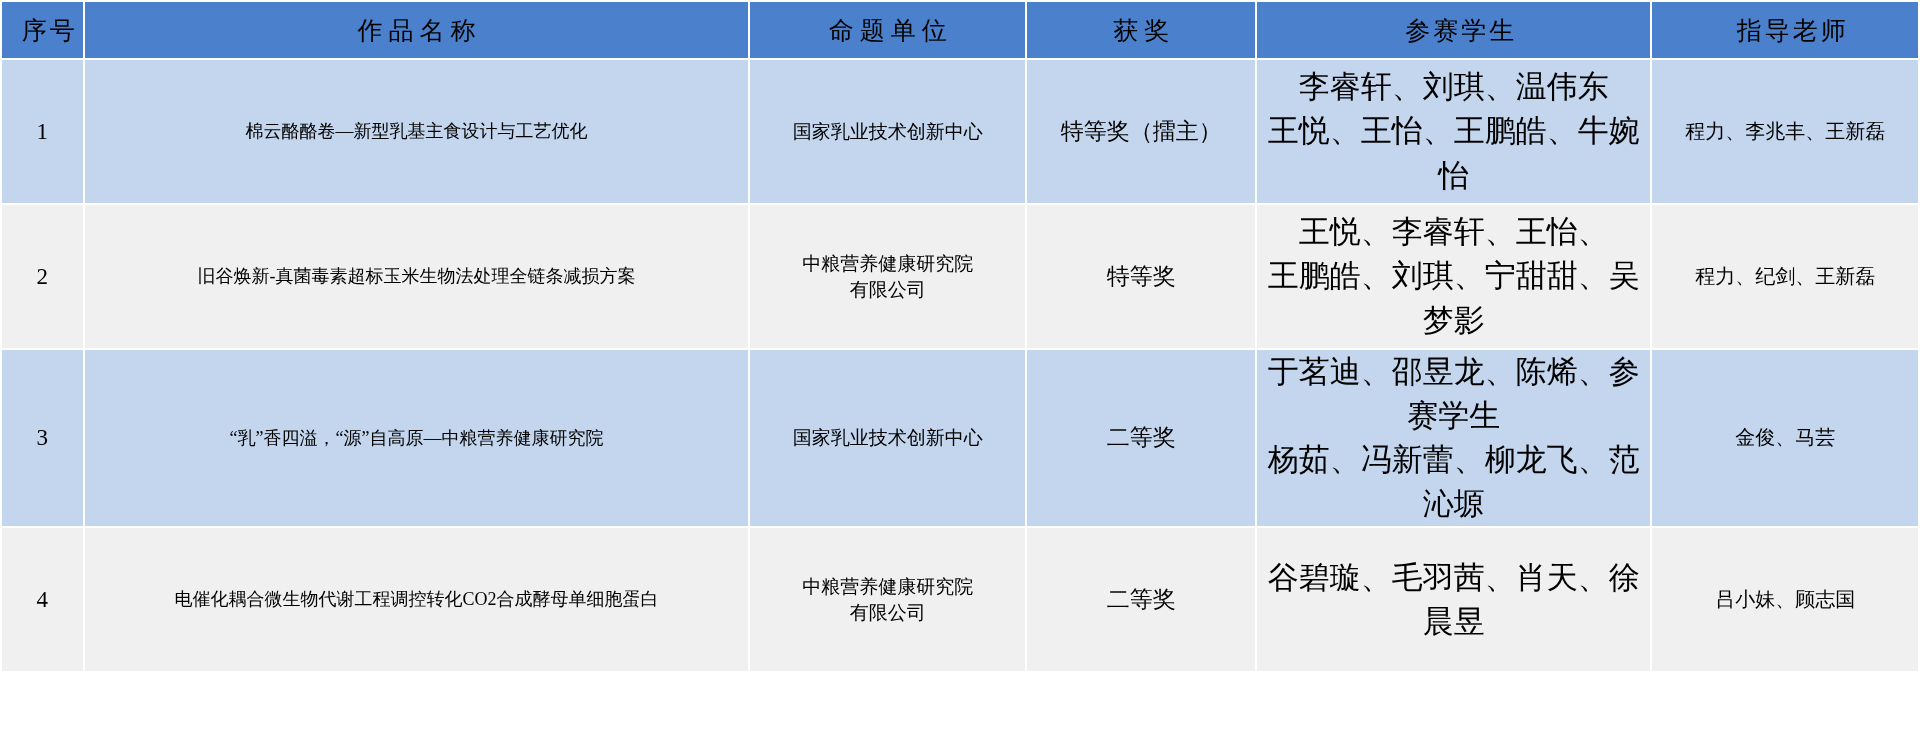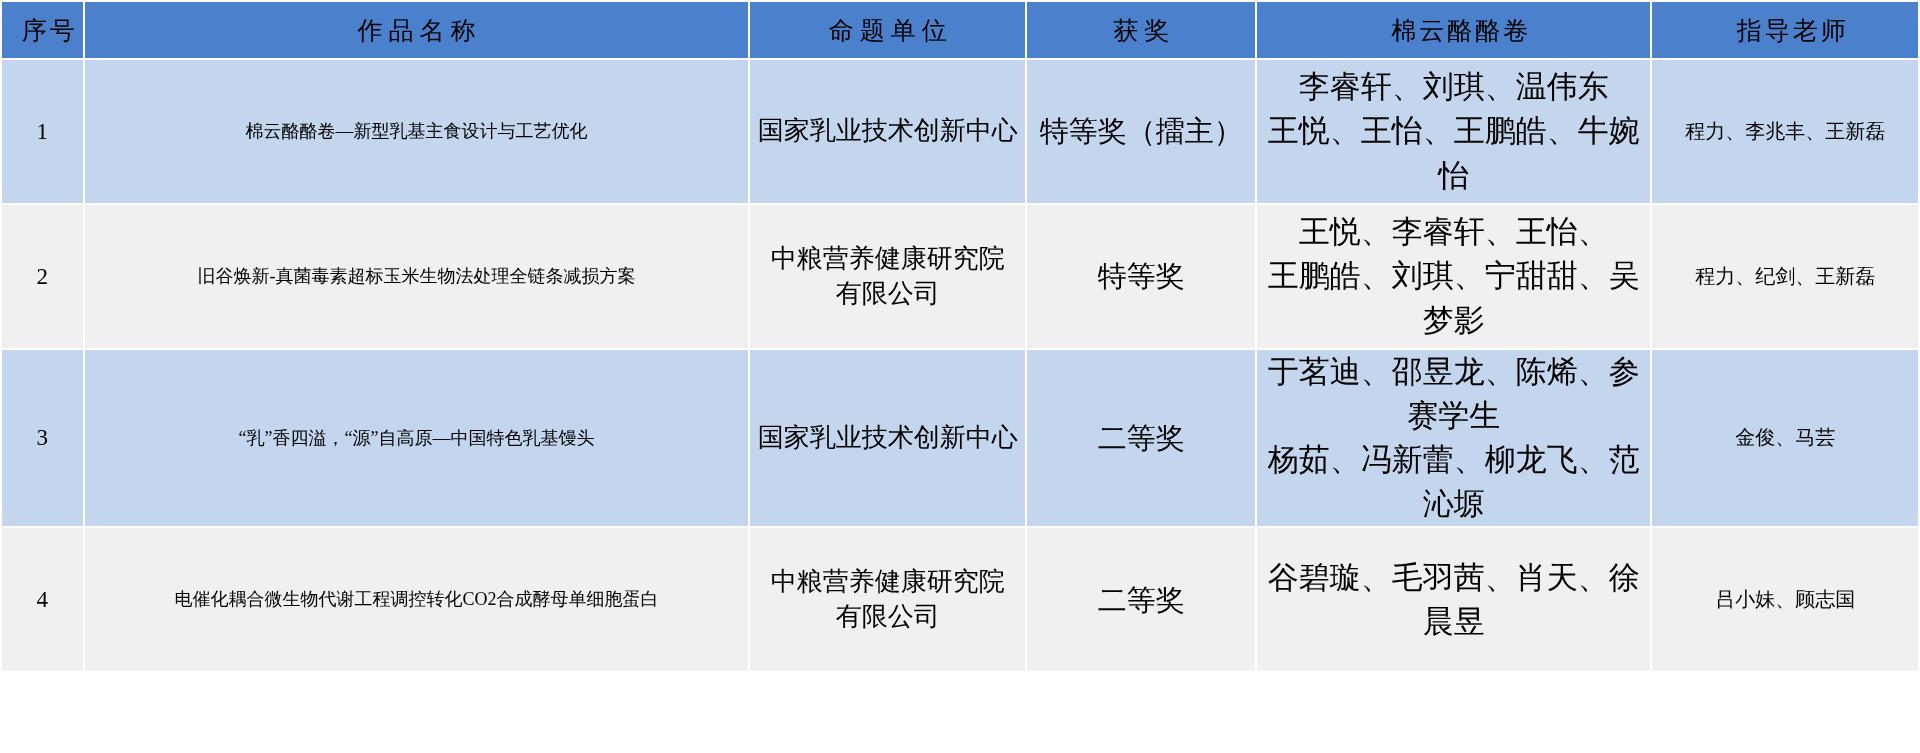--- a/index.html
+++ b/index.html
@@ -67,26 +67,26 @@
   }
 
   .cell-index {
     font-size: 23px;
   }
   .cell-title {
     font-size: 18px;
     padding: 0 14px;
   }
   .cell-unit {
-    font-size: 26px;
+    font-size: 19px;
     padding: 0 8px;
     line-height: 1.34;
   }
   .cell-award {
-    font-size: 29px;
+    font-size: 23px;
   }
   .cell-students {
     font-size: 31px;
     line-height: 1.42;
     padding: 0 8px;
   }
   .cell-teachers {
     font-size: 20px;
     padding: 0 8px;
   }
@@ -114,21 +114,21 @@
     <col class="c-award">
     <col class="c-students">
     <col class="c-teachers">
   </colgroup>
   <thead>
     <tr>
       <th class="tight">序号</th>
       <th>作品名称</th>
       <th>命题单位</th>
       <th>获奖</th>
-      <th class="tight">棉云酪酪卷</th>
+      <th class="tight">参赛学生</th>
       <th class="tight">指导老师</th>
     </tr>
   </thead>
   <tbody>
     <tr class="band-blue">
       <td class="cell-index">1</td>
       <td class="cell-title">棉云酪酪卷—新型乳基主食设计与工艺优化</td>
       <td class="cell-unit multiline">国家乳业技术创新中心</td>
       <td class="cell-award">特等奖（擂主）</td>
       <td class="cell-students multiline">李睿轩、刘琪、温伟东
@@ -140,21 +140,21 @@
       <td class="cell-title">旧谷焕新-真菌毒素超标玉米生物法处理全链条减损方案</td>
       <td class="cell-unit multiline">中粮营养健康研究院
 有限公司</td>
       <td class="cell-award">特等奖</td>
       <td class="cell-students multiline">王悦、李睿轩、王怡、
 王鹏皓、刘琪、宁甜甜、吴梦影</td>
       <td class="cell-teachers">程力、纪剑、王新磊</td>
     </tr>
     <tr class="band-blue">
       <td class="cell-index">3</td>
-      <td class="cell-title">“乳”香四溢，“源”自高原—中国特色乳基馒头</td>
+      <td class="cell-title">“乳”香四溢，“源”自高原—中粮营养健康研究院</td>
       <td class="cell-unit multiline">国家乳业技术创新中心</td>
       <td class="cell-award">二等奖</td>
       <td class="cell-students multiline">于茗迪、邵昱龙、陈烯、参赛学生
 杨茹、冯新蕾、柳龙飞、范沁塬</td>
       <td class="cell-teachers">金俊、马芸</td>
     </tr>
     <tr class="band-gray">
       <td class="cell-index">4</td>
       <td class="cell-title">电催化耦合微生物代谢工程调控转化CO2合成酵母单细胞蛋白</td>
       <td class="cell-unit multiline">中粮营养健康研究院

